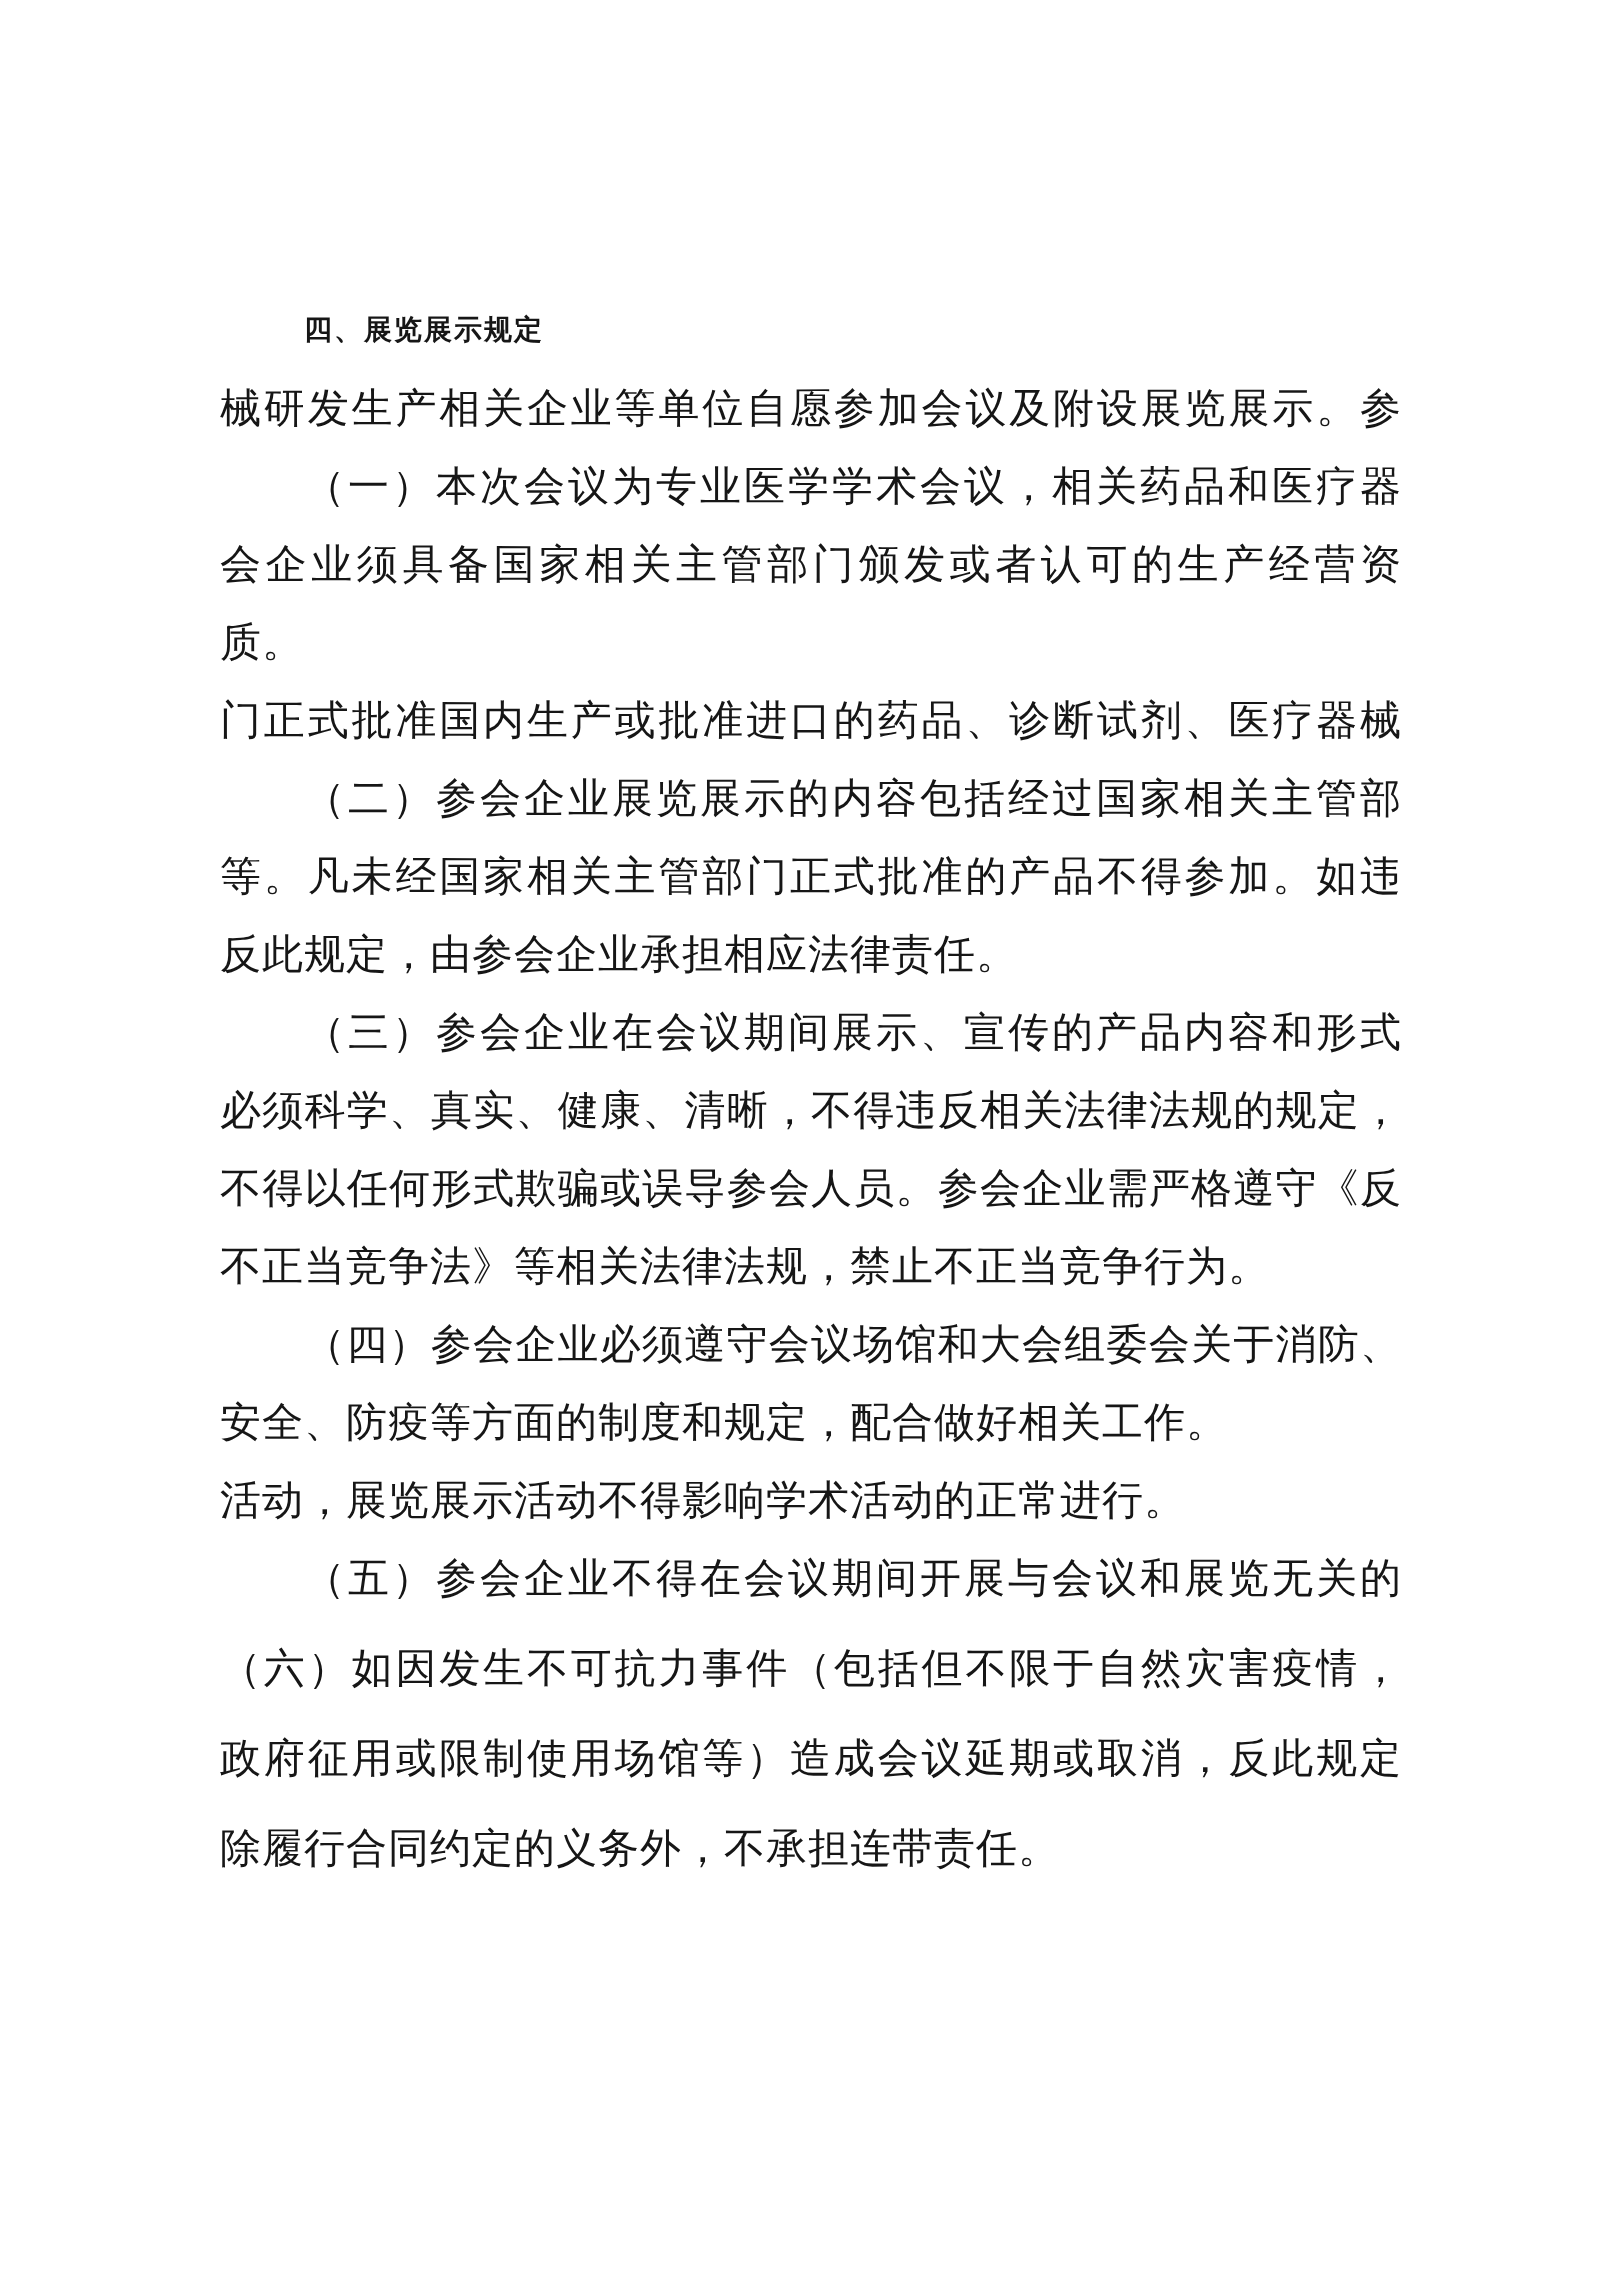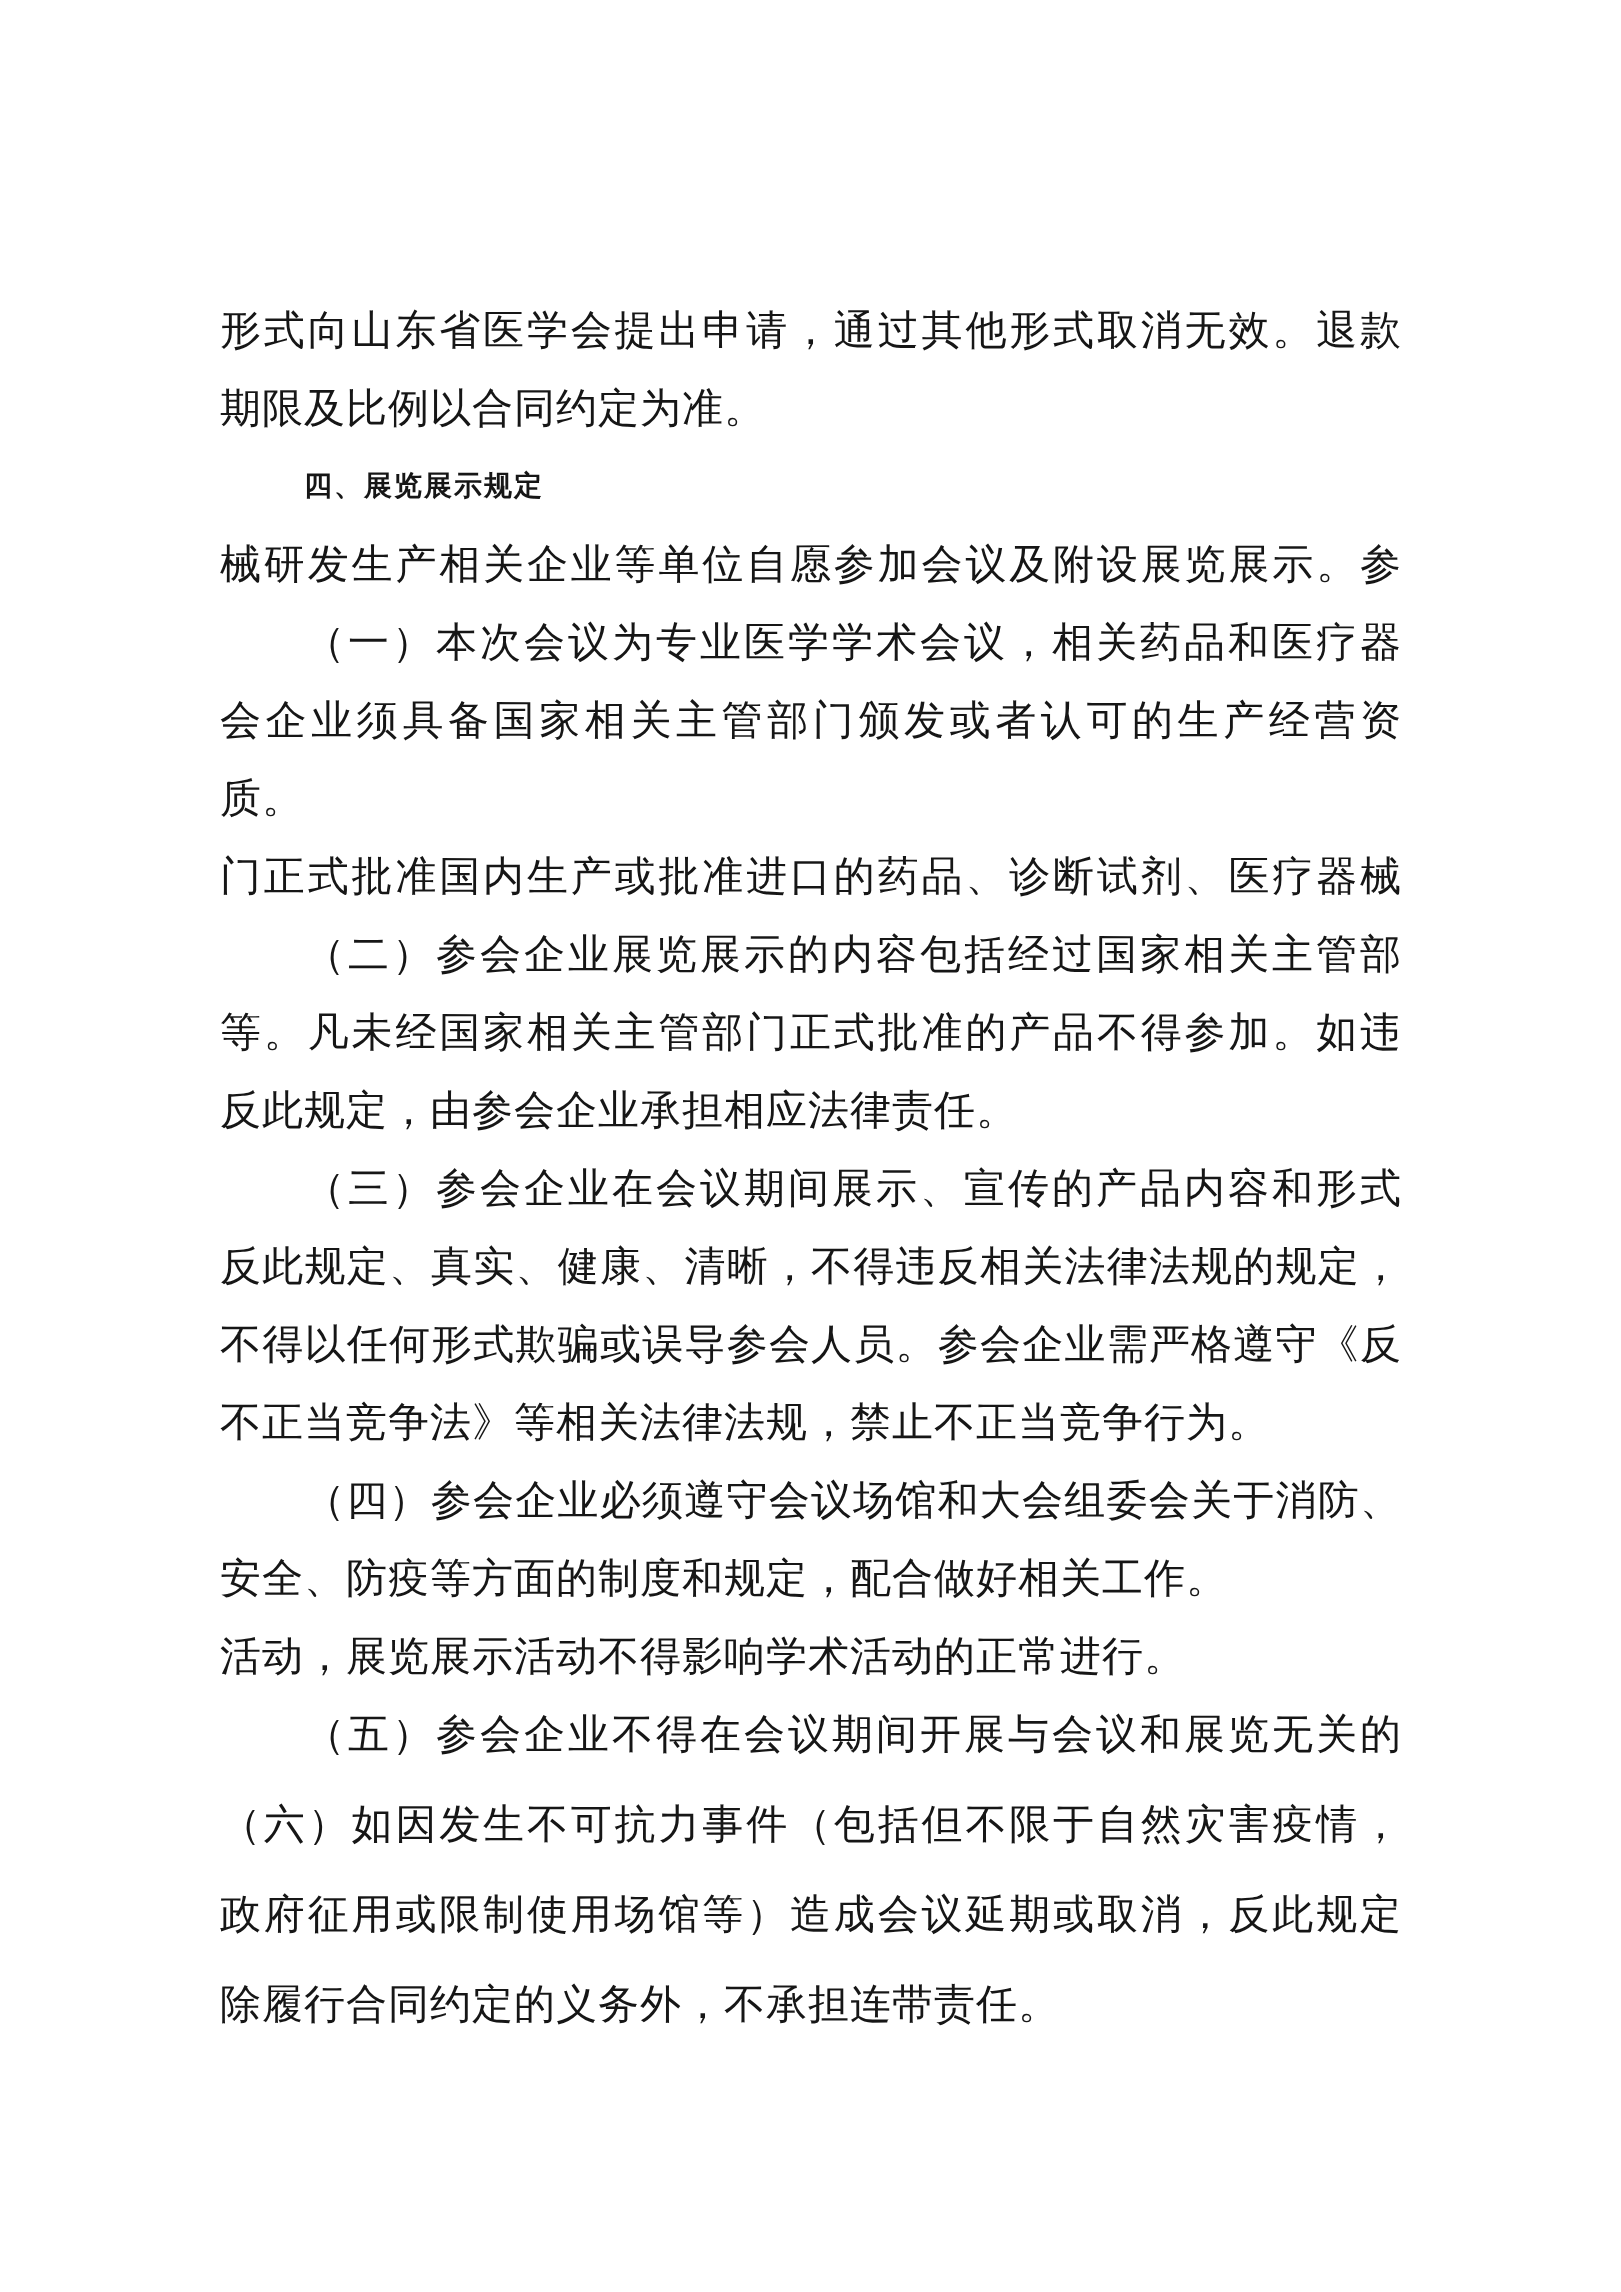--- a/index.html
+++ b/index.html
@@ -49,44 +49,40 @@
   }
   .p6{
     margin-top:5.9px;
   }
 </style>
 </head>
 <body>
 
 <div class="doc">
 
-  <div>
-    <div class="ln fill">形式向山东省医学会提出申请，通过其他形式取消无效。退款</div>
-    <div class="ln">期限及比例以合同约定为准。</div>
-  </div>
 
   <div class="ln heading indent">四、展览展示规定</div>
 
   <div>
     <div class="ln fill">械研发生产相关企业等单位自愿参加会议及附设展览展示。参</div>
     <div class="ln fill indent">（一）本次会议为专业医学学术会议，相关药品和医疗器</div>
     <div class="ln fill">会企业须具备国家相关主管部门颁发或者认可的生产经营资</div>
     <div class="ln">质。</div>
   </div>
 
   <div>
     <div class="ln fill">门正式批准国内生产或批准进口的药品、诊断试剂、医疗器械</div>
     <div class="ln fill indent">（二）参会企业展览展示的内容包括经过国家相关主管部</div>
     <div class="ln fill">等。凡未经国家相关主管部门正式批准的产品不得参加。如违</div>
     <div class="ln">反此规定，由参会企业承担相应法律责任。</div>
   </div>
 
   <div>
     <div class="ln fill indent">（三）参会企业在会议期间展示、宣传的产品内容和形式</div>
-    <div class="ln fill">反此规定、真实、健康、清晰，不得违反相关法律法规的规定，</div>
+    <div class="ln fill">必须科学、真实、健康、清晰，不得违反相关法律法规的规定，</div>
     <div class="ln fill">不得以任何形式欺骗或误导参会人员。参会企业需严格遵守《反</div>
     <div class="ln">不正当竞争法》等相关法律法规，禁止不正当竞争行为。</div>
   </div>
 
   <div>
     <div class="ln fill indent">（四）参会企业必须遵守会议场馆和大会组委会关于消防、</div>
     <div class="ln">安全、防疫等方面的制度和规定，配合做好相关工作。</div>
   </div>
 
   <div>

